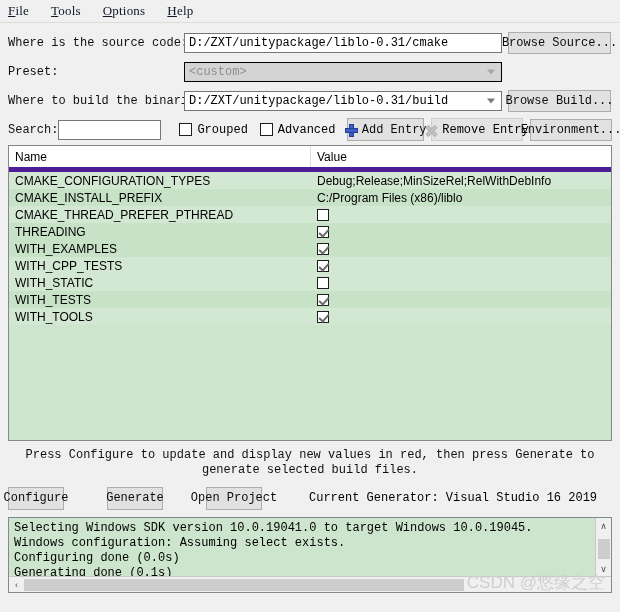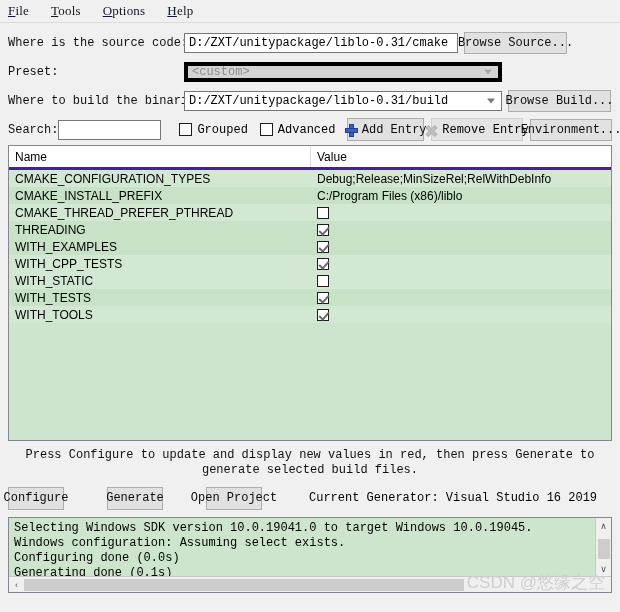--- a/index.html
+++ b/index.html
@@ -88,26 +88,26 @@
     right: 6px;
     top: 50%;
     transform: translateY(-50%);
     width: 0; height: 0;
     border-left: 4px solid transparent;
     border-right: 4px solid transparent;
     border-top: 5px solid #7a7a7a;
   }
   .combo.disabled {
     background: #d4d4d4;
-    border: 4px solid #000000;
+    border: 1px solid #000000;
     color: #8f8f8f;
   }
   .combo.disabled .arrow { border-top-color: #a8a8a8; }
 
-  #source-path-field { width: 274px; }
+  #source-path-field { width: 318px; }
   #preset-combo      { width: 318px; }
   #build-path-field  { width: 318px; }
 
   .btn {
     height: 22px;
     min-width: 56px;
     background: #e1e1e1;
     border: 1px solid #adadad;
     box-sizing: border-box;
     font-family: "Liberation Mono", monospace;
@@ -214,21 +214,21 @@
     border: 1px solid #828790;
     background: #cde5cd;
     box-sizing: border-box;
     position: relative;
     overflow: hidden;
   }
   .thead {
     display: flex;
     height: 21px;
     background: #ffffff;
-    border-bottom: 3px solid #4c1d95;
+    border-bottom: 5px solid #4c1d95;
     align-items: flex-start;
     font-size: 12px;
   }
   .th-name  { width: 302px; padding-left: 6px; box-sizing: border-box;
               border-right: 1px solid #dcdcdc; height: 21px; display: flex; align-items: center; }
   .th-value { flex: 1; padding-left: 6px; box-sizing: border-box;
               height: 21px; display: flex; align-items: center; }
   .trow {
     display: flex;
     height: 17px;

